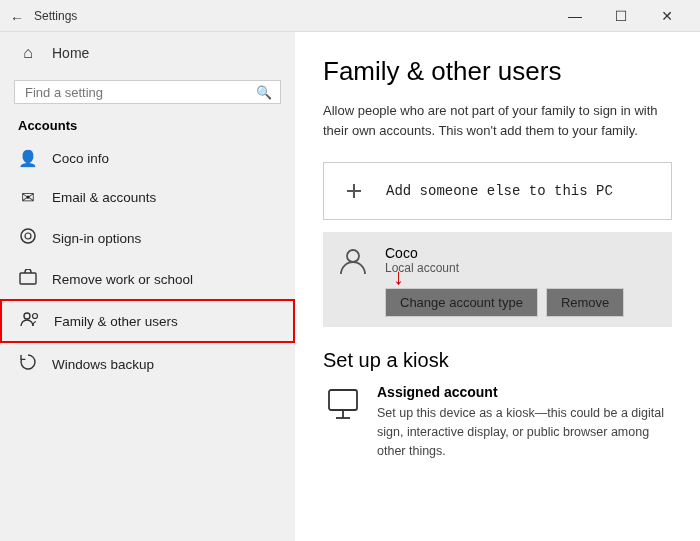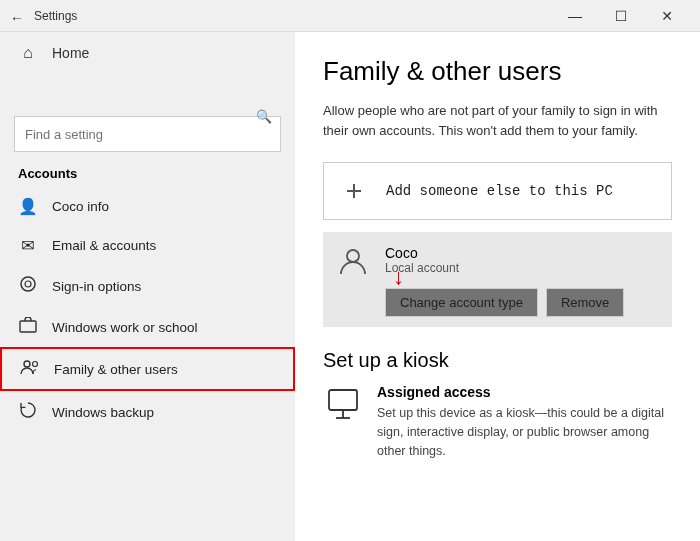--- a/index.html
+++ b/index.html
@@ -74,27 +74,26 @@
       font-size: 14px;
       color: #333;
       gap: 14px;
     }
     .sidebar-search {
       margin: 6px 14px 10px 14px;
       position: relative;
     }
     .sidebar-search input {
       width: 100%;
-      height: 36px;
+      height: 24px;
       border: 1px solid #ccc;
       background: #fff;
       padding: 0 30px 0 10px;
       font-size: 13px;
       outline: none;
-      margin-top: 36px;
     }
     .sidebar-search-icon {
       position: absolute;
       right: 8px;
       top: 50%;
       transform: translateY(-50%);
       font-size: 13px;
       color: #555;
     }
     .sidebar-section-title {
@@ -294,21 +293,21 @@
       </span>
       <span>Sign-in options</span>
     </div>
     <div class="sidebar-item">
       <span class="sidebar-icon">
         <svg width="18" height="16" viewBox="0 0 18 16">
           <rect x="1" y="4" width="16" height="11" rx="1" stroke="#333" stroke-width="1.4" fill="none"></rect>
           <path d="M6 4V3a3 3 0 0 1 6 0v1" stroke="#333" stroke-width="1.4" fill="none"></path>
         </svg>
       </span>
-      <span>Windows work or school</span>
+      <span>Remove work or school</span>
     </div>
     <div class="sidebar-item active">
       <span class="sidebar-icon">
         <svg width="20" height="16" viewBox="0 0 20 16">
           <circle cx="7" cy="5" r="3" stroke="#333" stroke-width="1.4" fill="none"></circle>
           <path d="M1 15c0-3.3 2.7-6 6-6s6 2.7 6 6" stroke="#333" stroke-width="1.4" fill="none"></path>
           <circle cx="15" cy="5" r="2.5" stroke="#333" stroke-width="1.2" fill="none"></circle>
           <path d="M13 15c0-2.2 1.3-4 3-4.5" stroke="#333" stroke-width="1.2" fill="none"></path>
         </svg>
       </span>
@@ -362,19 +361,19 @@
     <h2 class="kiosk-section-title">Set up a kiosk</h2>
     <div class="kiosk-row">
       <div class="kiosk-icon-box">
         <svg width="36" height="36" viewBox="0 0 36 36">
           <rect x="4" y="4" width="28" height="20" rx="2" stroke="#333" stroke-width="1.8" fill="none"></rect>
           <line x1="18" y1="24" x2="18" y2="32" stroke="#333" stroke-width="1.8"></line>
           <line x1="11" y1="32" x2="25" y2="32" stroke="#333" stroke-width="1.8"></line>
         </svg>
       </div>
       <div>
-        <div class="kiosk-text-title">Assigned access</div>
+        <div class="kiosk-text-title">Assigned account</div>
         <div class="kiosk-text-desc">Set up this device as a kiosk—this could be a digital sign, interactive display, or public browser among other things.</div>
       </div>
     </div>
   </div>
 
 </div>
 
 </body></html>

